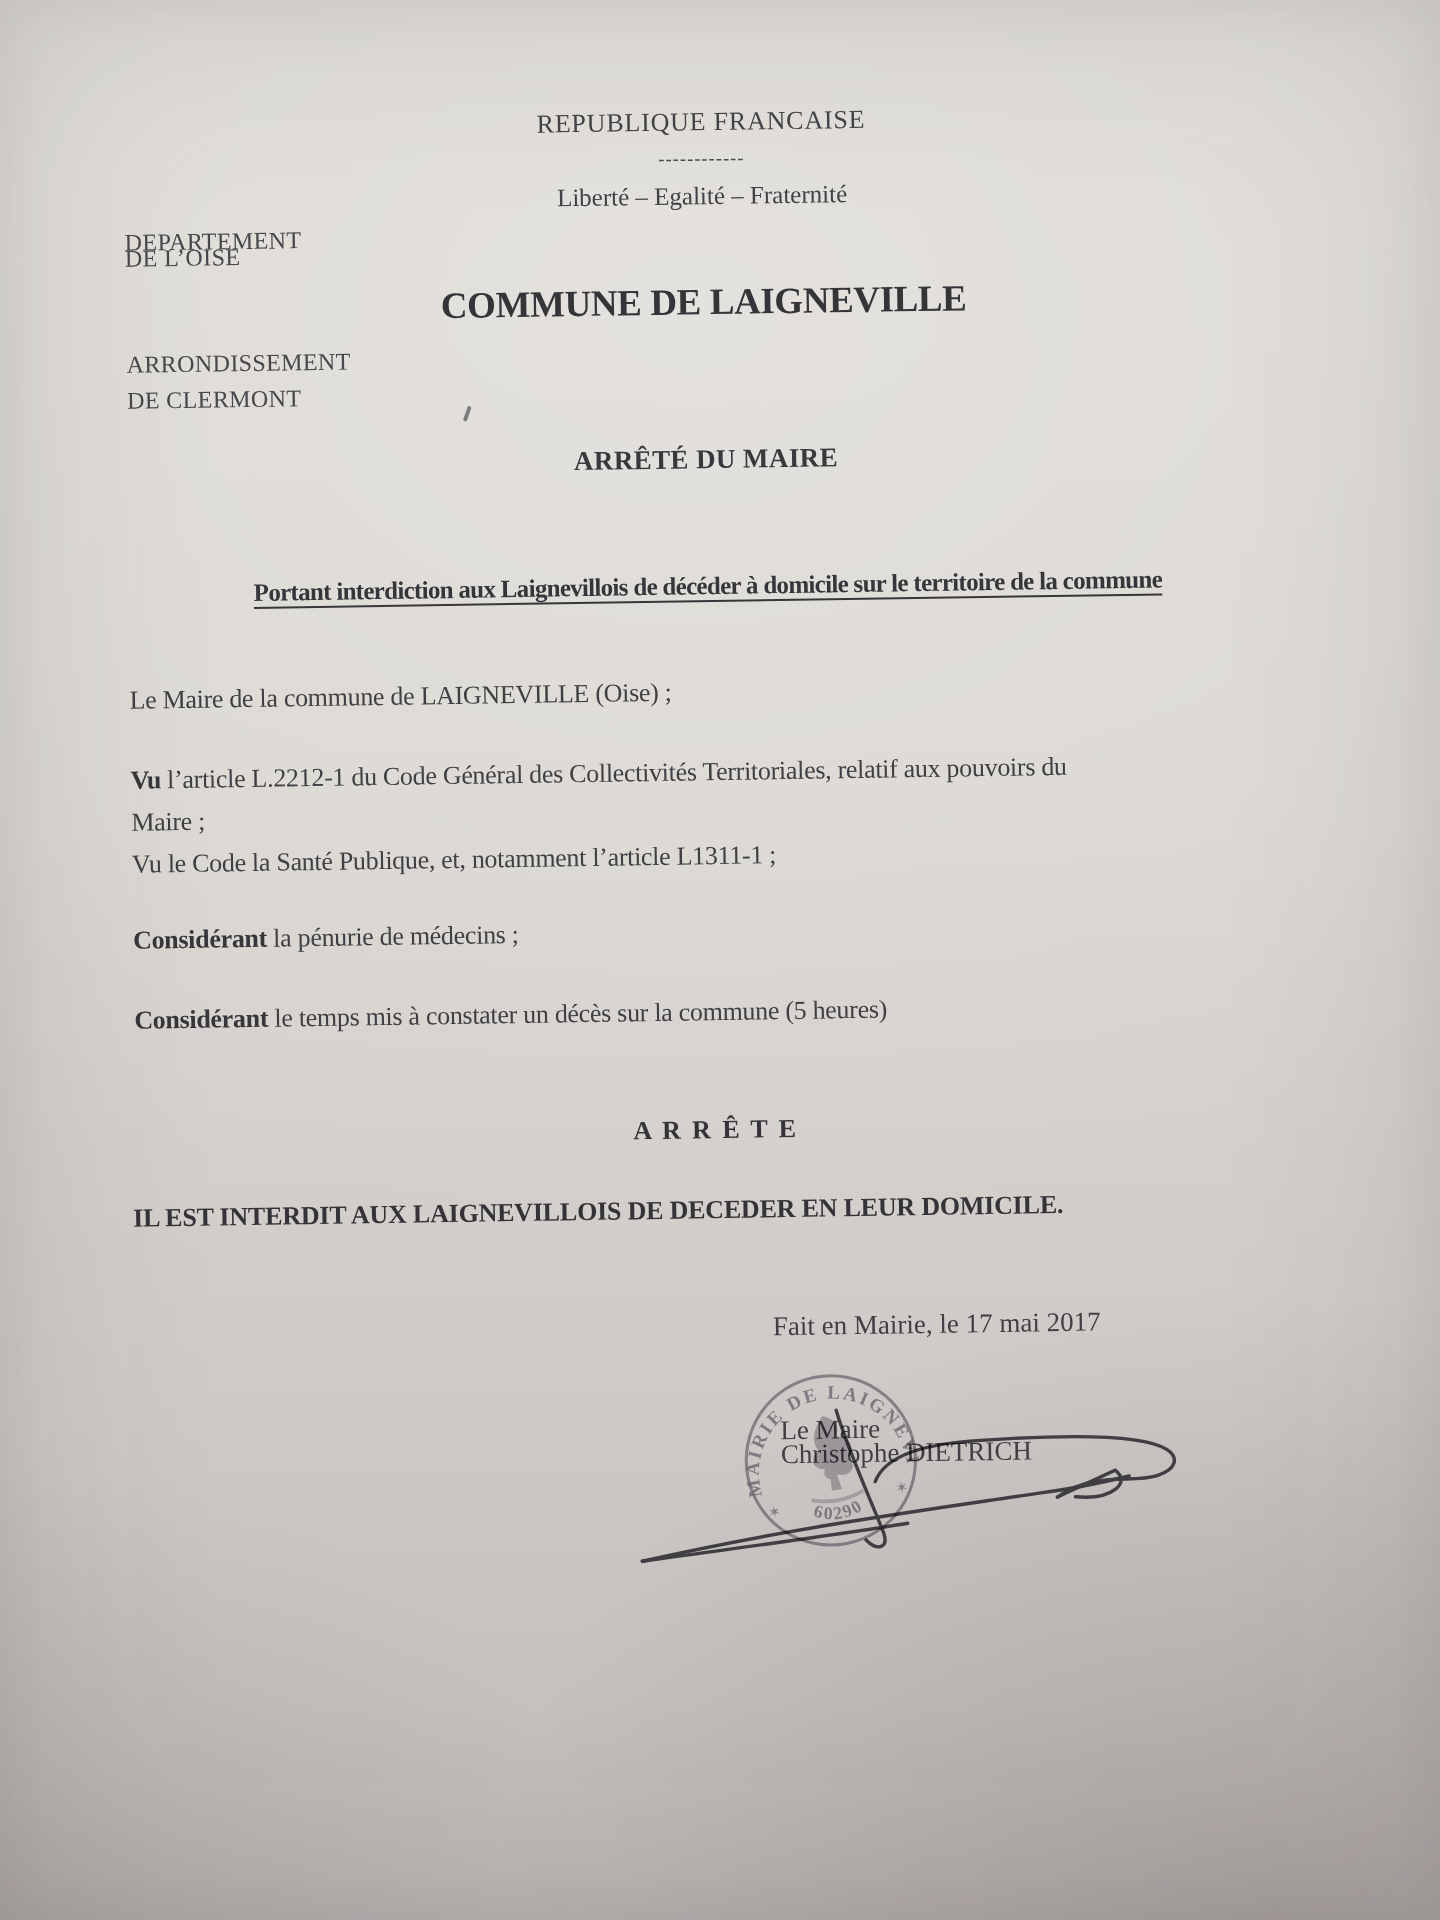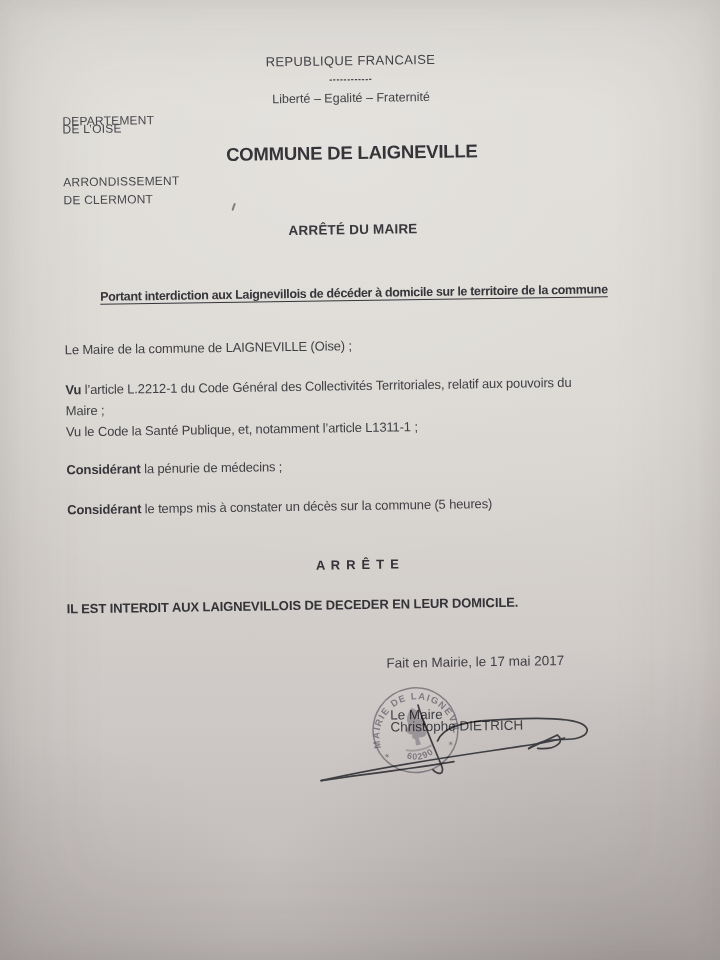--- a/index.html
+++ b/index.html
@@ -3,20 +3,21 @@
 <meta charset="utf-8">
 <style>
   html,body{margin:0;padding:0;width:720px;height:960px;overflow:hidden;
     font-family:"Liberation Sans","DejaVu Sans",sans-serif;}
   .photo{position:relative;width:720px;height:960px;
     background:
       radial-gradient(140% 80% at 48% 16%, rgba(255,255,255,.22), rgba(255,255,255,0) 62%),
       radial-gradient(90% 55% at 88% 100%, rgba(86,76,78,.22), rgba(86,76,78,0) 60%),
       radial-gradient(70% 40% at 0% 100%, rgba(86,76,78,.14), rgba(86,76,78,0) 60%),
       linear-gradient(180deg,#dedbd6 0%,#dad7d2 42%,#cfcac7 72%,#bfbab8 100%);
+    font-family: Liberation Serif, serif;
   }
   .vignette{position:absolute;inset:0;pointer-events:none;z-index:30;
     box-shadow:inset 0 0 110px rgba(60,55,57,.16), inset 0 0 26px rgba(80,74,76,.07);}
   .doc{position:absolute;inset:0;transform:rotate(-0.85deg);transform-origin:50% 45%;
     color:#3f3f44;}
   .doc div{position:absolute;white-space:nowrap;}
   .ctr{left:0;right:8px;text-align:center;}
   .republic{top:53px;font-size:13px;letter-spacing:.4px;color:#434348;}
   .separator{top:74px;font-size:9px;font-weight:bold;letter-spacing:.6px;color:#4a4a4f;}
   .motto{top:91px;font-size:12.5px;color:#424247;}

